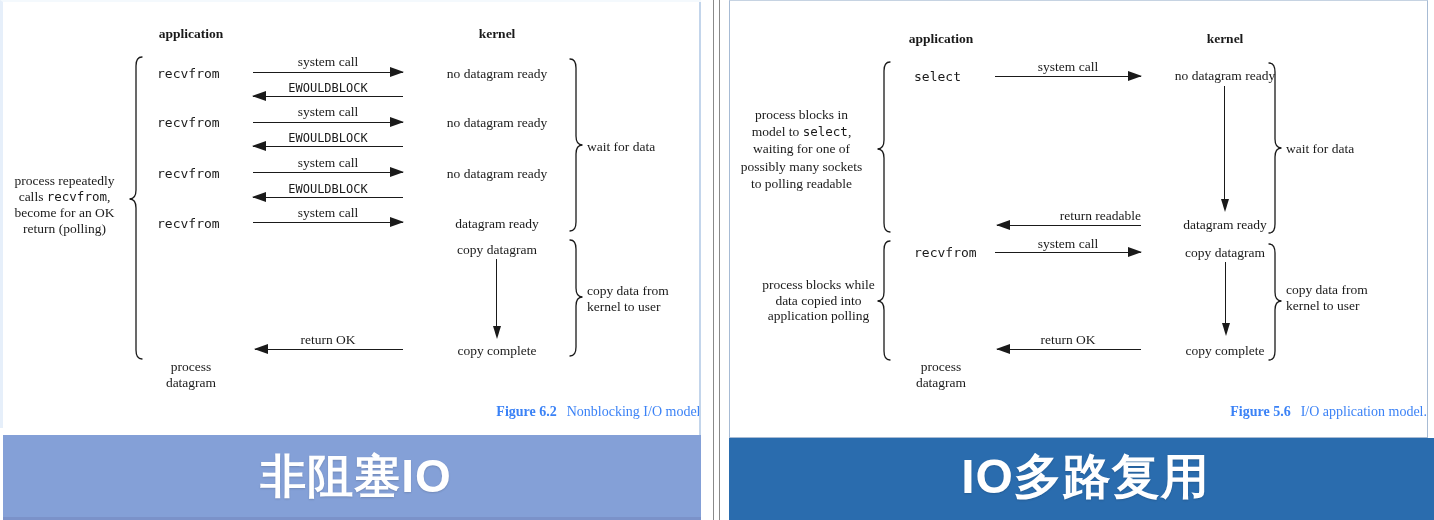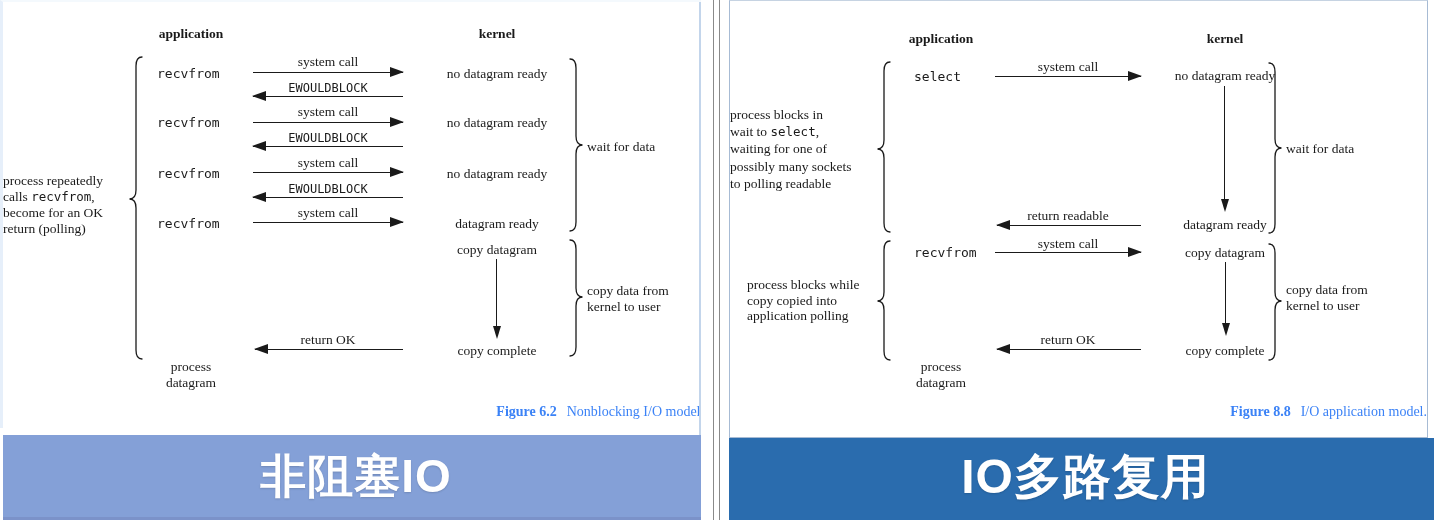--- a/index.html
+++ b/index.html
@@ -19,21 +19,21 @@
   .divider .dline { position:absolute; top:0; width:1px; height:520px; background:#8a8a8a; }
   .dl1 { left:12px; } .dl2 { left:18px; }
 
   .t { position:absolute; white-space:nowrap; color:#1a1a1a; }
   .ser  { font-family:"Liberation Serif", serif; font-size:13.5px; line-height:15.5px; }
   .mono { font-family:"DejaVu Sans Mono", monospace; font-size:13px; line-height:15px; }
   .mono-sm { font-family:"DejaVu Sans Mono", monospace; font-size:12px; line-height:14px; }
   .mono-in { font-family:"DejaVu Sans Mono", monospace; font-size:12.5px; }
   .bold { font-weight:700; }
   .ctr { text-align:center; }
-  .rgt { text-align:left; }
+  .rgt { text-align:center; }
 
   .hline { position:absolute; height:0; border-top:1.4px solid #1a1a1a; }
   .hline.ar::after { content:""; position:absolute; right:-1px; top:-6.2px; width:0; height:0;
       border-left:14px solid #1a1a1a; border-top:5px solid transparent; border-bottom:5px solid transparent; }
   .hline.al::before { content:""; position:absolute; left:-1px; top:-6.2px; width:0; height:0;
       border-right:14px solid #1a1a1a; border-top:5px solid transparent; border-bottom:5px solid transparent; }
 
   .vline { position:absolute; width:1.4px; background:#1a1a1a; }
   .vline::after { content:""; position:absolute; left:50%; transform:translateX(-50%); bottom:-12px;
       border-top:13px solid #1a1a1a; border-left:4.5px solid transparent; border-right:4.5px solid transparent; }
@@ -143,49 +143,49 @@
   </div>
 
   <div class="panel" id="panel-right">
     <div class="diagram" id="diagram-right">
 
       <div class="t ser bold ctr" style="left:151px; top:30px; width:120px;">application</div>
       <div class="t ser bold ctr" style="left:435px; top:30px; width:120px;">kernel</div>
 
       <div class="t ser rgt" style="left:0; top:105px; width:143px; line-height:17.2px;">
         <div>process blocks in</div>
-        <div><span>wait to </span><span class="mono-in">select</span><span>,</span></div>
+        <div><span>model to </span><span class="mono-in">select</span><span>,</span></div>
         <div>waiting for one of</div>
         <div>possibly many sockets</div>
         <div>to polling readable</div>
       </div>
 
       <svg class="brace" style="left:147px; top:60px;" width="14" height="172" viewBox="0 0 14 172">
         <path d="M13 1 Q7 1 7 10 L7 79 Q7 88 0.5 88 Q7 88 7 97 L7 162 Q7 171 13 171"></path>
       </svg>
 
       <div class="t mono" style="left:184px; top:68px;">select</div>
       <div class="t ser ctr" style="left:265px; top:58px; width:146px;">system call</div>
       <div class="hline ar" style="left:265px; top:75px; width:146px;"></div>
       <div class="t ser ctr" style="left:410px; top:67px; width:170px;">no datagram ready</div>
 
       <div class="vline" style="left:494px; top:85px; height:114px;"></div>
       <div class="t ser ctr" style="left:410px; top:216px; width:170px;">datagram ready</div>
 
-      <div class="t ser ctr" style="left:265px; top:207px; width:146px;">return readable</div>
+      <div class="t ser ctr" style="left:265px; top:207px; width:146px;text-align:right;">return readable</div>
       <div class="hline al" style="left:267px; top:224px; width:144px;"></div>
 
       <div class="t mono" style="left:184px; top:244px;">recvfrom</div>
       <div class="t ser ctr" style="left:265px; top:235px; width:146px;">system call</div>
       <div class="hline ar" style="left:265px; top:251px; width:146px;"></div>
       <div class="t ser ctr" style="left:410px; top:244px; width:170px;">copy datagram</div>
 
       <div class="t ser rgt" style="left:17px; top:276px; width:143px; line-height:15.5px;">
         <div>process blocks while</div>
-        <div>copy copied into</div>
+        <div>data copied into</div>
         <div>application polling</div>
       </div>
 
       <svg class="brace" style="left:147px; top:239px;" width="14" height="121" viewBox="0 0 14 121">
         <path d="M13 1 Q7 1 7 10 L7 52 Q7 61 0.5 61 Q7 61 7 70 L7 111 Q7 120 13 120"></path>
       </svg>
 
       <div class="vline" style="left:495px; top:261px; height:62px;"></div>
       <div class="t ser ctr" style="left:410px; top:342px; width:170px;">copy complete</div>
 
@@ -204,21 +204,21 @@
         <div>copy data from</div>
         <div>kernel to user</div>
       </div>
 
       <div class="t ser ctr" style="left:151px; top:358px; width:120px;">
         <div>process</div>
         <div>datagram</div>
       </div>
 
       <div class="caption" style="top:403px;">
-        <span class="figlabel">Figure 8.8</span><span class="figtext">I/O application model.</span>
+        <span class="figlabel">Figure 5.6</span><span class="figtext">I/O application model.</span>
       </div>
     </div>
 
     <div class="banner" id="banner-right" style="background-color: rgb(42, 108, 174);">
       <span class="bt">IO多路复用</span>
     </div>
   </div>
 
 </div>
 

